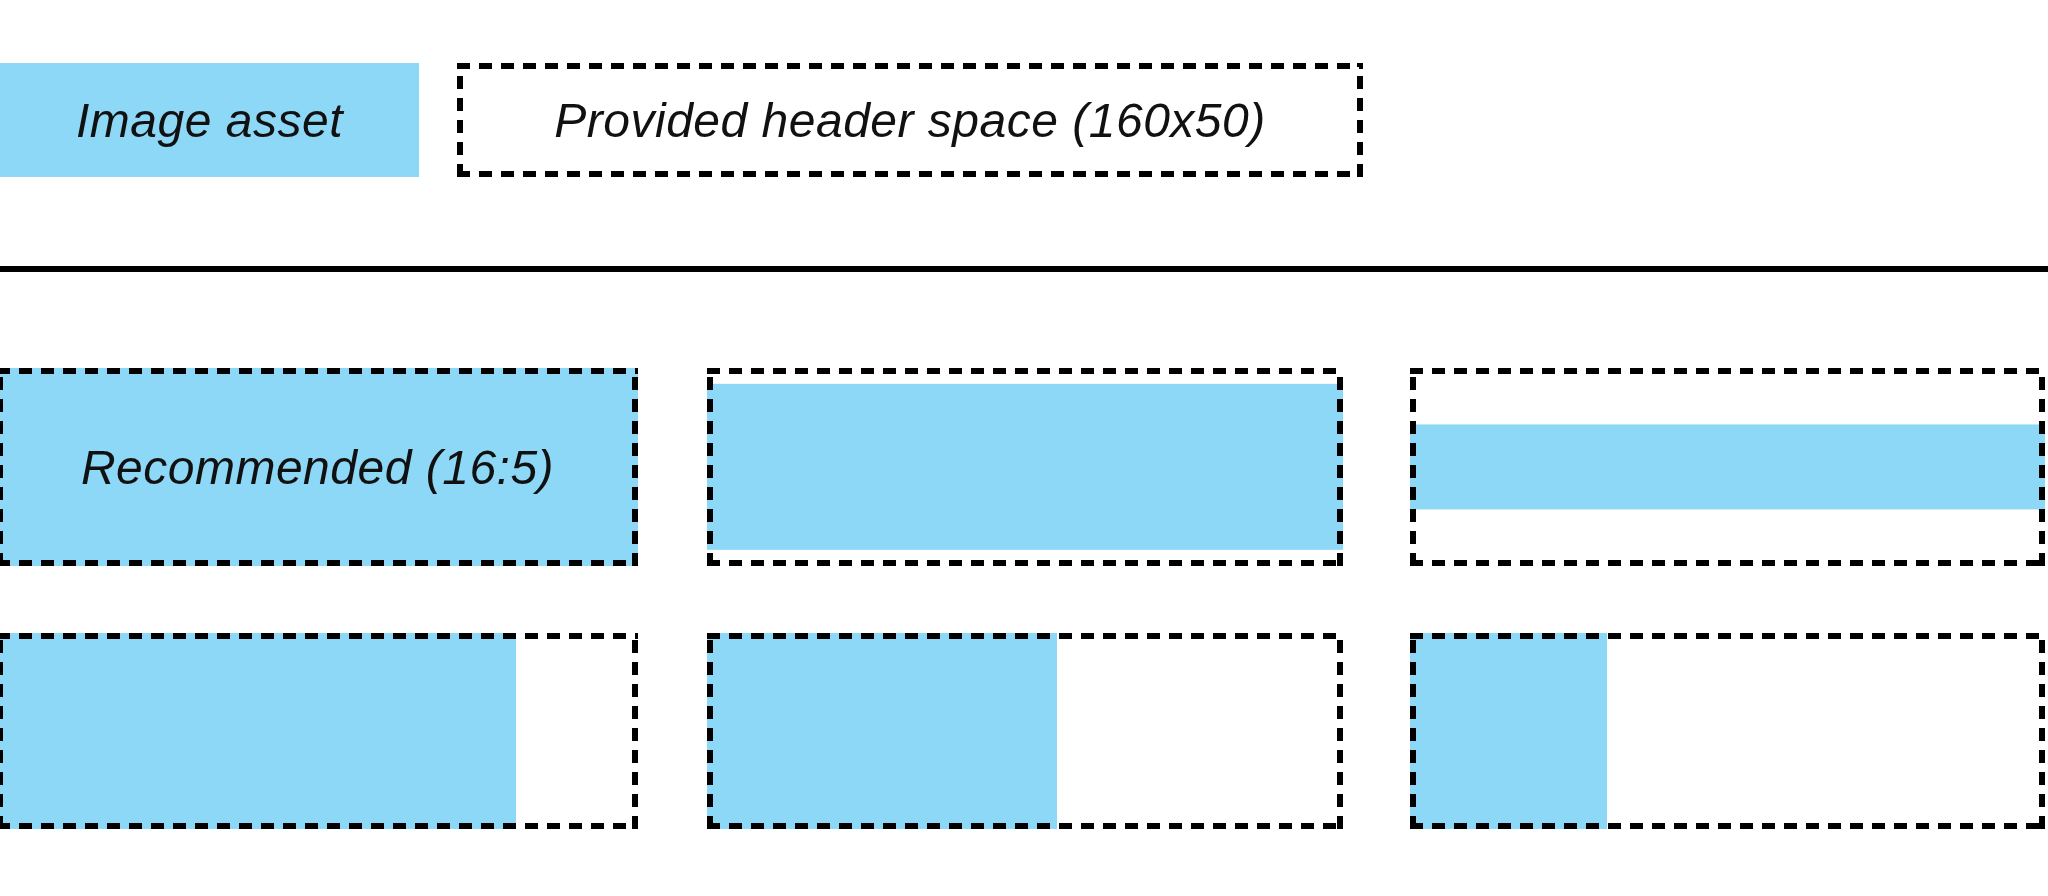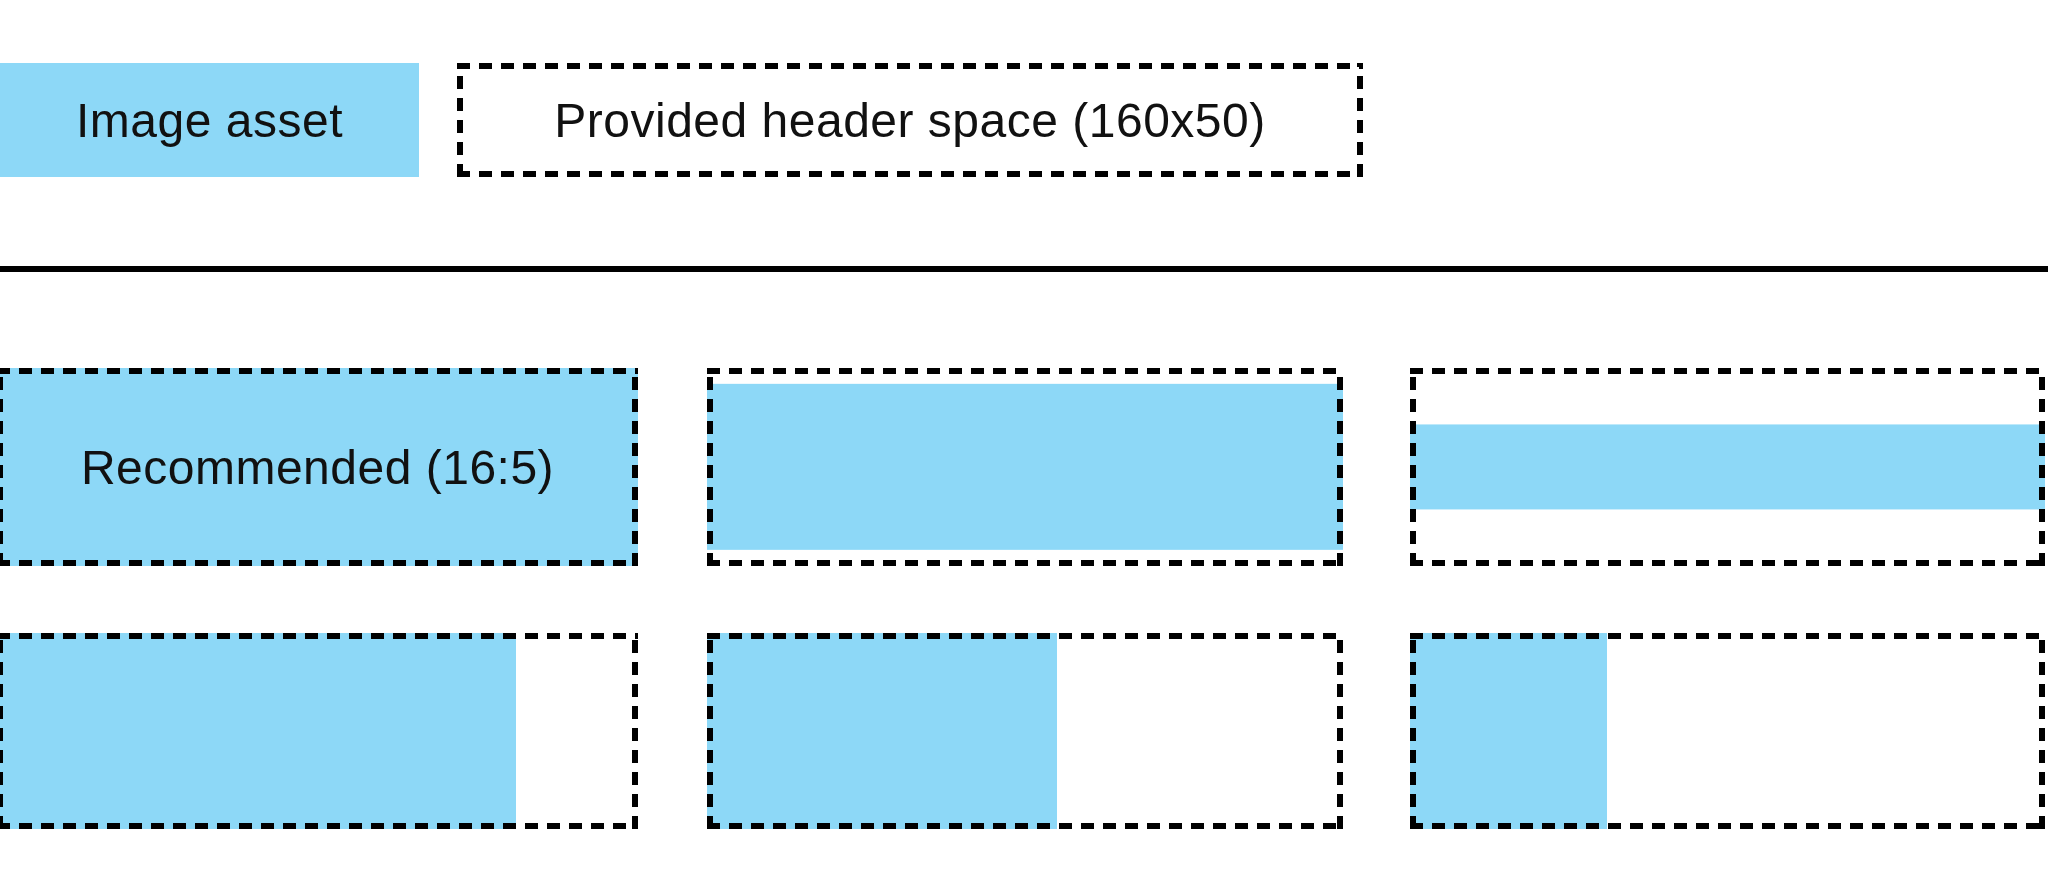--- a/index.html
+++ b/index.html
@@ -1,21 +1,21 @@
 <!DOCTYPE html>
 <html style="--asset: #8dd8f7; --line: #000000; --text: #111111; --bg: #ffffff;"><head>
 <meta charset="utf-8">
 <style>
   :root {
     --asset: #8dd8f7;
     --line: #000000;
     --text: #111111;
     --bg: #ffffff;
   }
-  * { margin: 0; padding: 0; box-sizing: border-box; }
+  * { margin: 0; padding: 0; box-sizing: border-box; font-style: italic; }
   html, body { background: var(--bg); }
   .canvas {
     position: relative;
     width: 2048px;
     height: 896px;
     background: var(--bg);
     overflow: hidden;
     font-family: "Liberation Sans", "DejaVu Sans", sans-serif;
     color: var(--text);
   }

